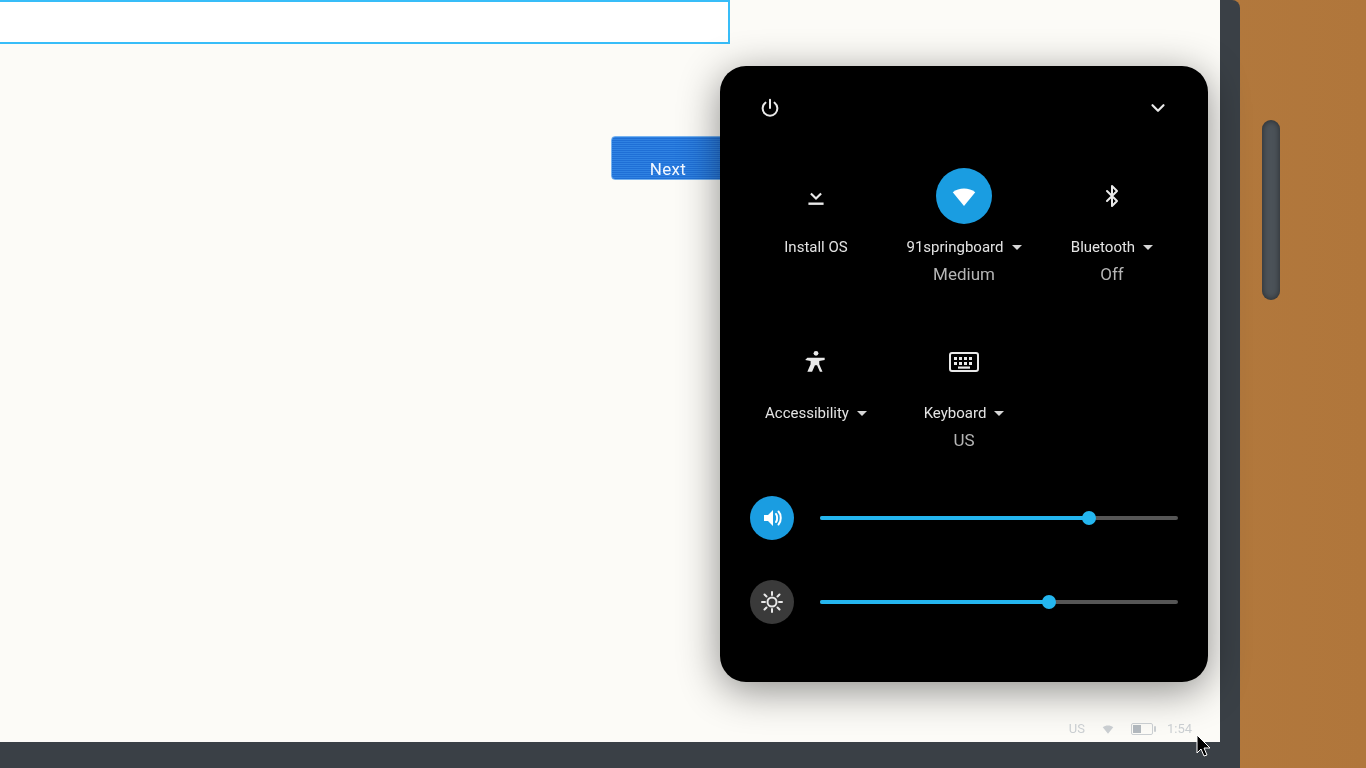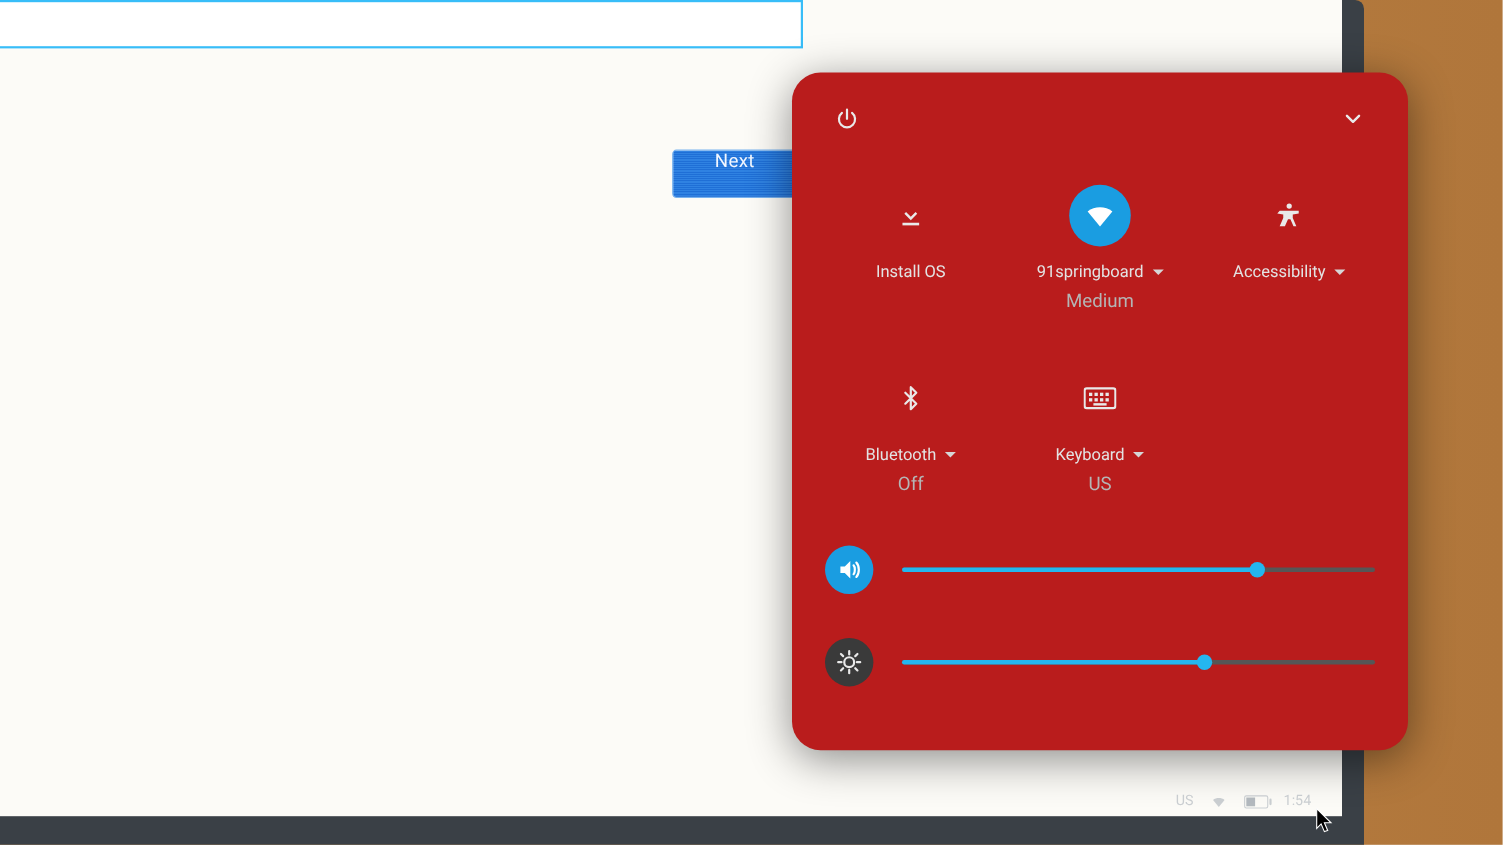--- a/index.html
+++ b/index.html
@@ -48,21 +48,21 @@
   }
   .next-btn {
     position: absolute;
     left: 611px; top: 136px;
     width: 112px; height: 42px;
     background: repeating-linear-gradient(0deg,#1f6fd6 0 1px,#2f82e2 1px 2px);
     border: 1px solid #78b3ef;
     border-radius: 4px;
     color: #f2f7ff;
     font-size: 17px;
-    display: flex; align-items: flex-start; justify-content: center;
+    display: flex; align-items: flex-end; justify-content: center;
     letter-spacing: .3px;
   }
 
   
   .tray {
     position: absolute;
     right: 28px; bottom: 6px;
     display: flex; align-items: center; gap: 14px;
     color: #9aa3ad;
     font-size: 13px;
@@ -84,22 +84,22 @@
   }
   .cursor {
     position:absolute; left:1196px; top:734px;
     pointer-events:none;
   }
 
   
   .panel {
     position: absolute;
     left: 720px; top: 66px;
-    width: 560px; height: 616px;
-    background: #b91c1c;
+    width: 488px; height: 616px;
+    background: #000000;
     border-radius: 26px;
     color: #e9e9e9;
     box-shadow: 0 8px 40px rgba(0,0,0,.45);
     padding: 20px 24px 20px;
     box-sizing: border-box;
     font-size: 15px;
   }
   .panel-top {
     display:flex; justify-content:space-between; align-items:center;
     padding: 4px 8px 6px;
@@ -218,43 +218,43 @@
         </div>
         <div class="label">
           <span>91springboard</span>
           <span class="caret"></span>
         </div>
         <div class="sub">Medium</div>
       </div>
 
       <div class="tile">
         <div class="circ">
+          <svg width="24" height="28" viewBox="0 0 24 24">
+            <path fill="none" stroke="#e9e9e9" stroke-width="2" stroke-linejoin="round" stroke-linecap="round" d="M7 7l10 10-5 5V2l5 5L7 17"></path>
+          </svg>
+        </div>
+        <div class="label">
+          <span>Bluetooth</span>
+          <span class="caret"></span>
+        </div>
+        <div class="sub">Off</div>
+      </div>
+
+      <div class="tile">
+        <div class="circ">
           <svg width="26" height="26" viewBox="0 0 24 24">
             <circle fill="#e9e9e9" cx="12" cy="4" r="2.2"></circle>
             <path fill="#e9e9e9" d="M4 8h16v2.2l-5 .8v3l3 7h-2.4l-2.6-6h-2l-2.6 6H4l3-7v-3l-5-.8z"></path>
           </svg>
         </div>
         <div class="label">
           <span>Accessibility</span>
           <span class="caret"></span>
         </div>
         <div class="sub" style="visibility:hidden">.</div>
-      </div>
-
-      <div class="tile">
-        <div class="circ">
-          <svg width="24" height="28" viewBox="0 0 24 24">
-            <path fill="none" stroke="#e9e9e9" stroke-width="2" stroke-linejoin="round" stroke-linecap="round" d="M7 7l10 10-5 5V2l5 5L7 17"></path>
-          </svg>
-        </div>
-        <div class="label">
-          <span>Bluetooth</span>
-          <span class="caret"></span>
-        </div>
-        <div class="sub">Off</div>
       </div>
 
       <div class="tile">
         <div class="circ">
           <svg width="30" height="22" viewBox="0 0 30 20">
             <rect x="1" y="1" width="28" height="18" rx="2" fill="none" stroke="#e9e9e9" stroke-width="2"></rect>
             <g fill="#e9e9e9">
               <rect x="5" y="5" width="3" height="3"></rect>
                 <rect x="10" y="5" width="3" height="3"></rect>
               <rect x="15" y="5" width="3" height="3"></rect>

